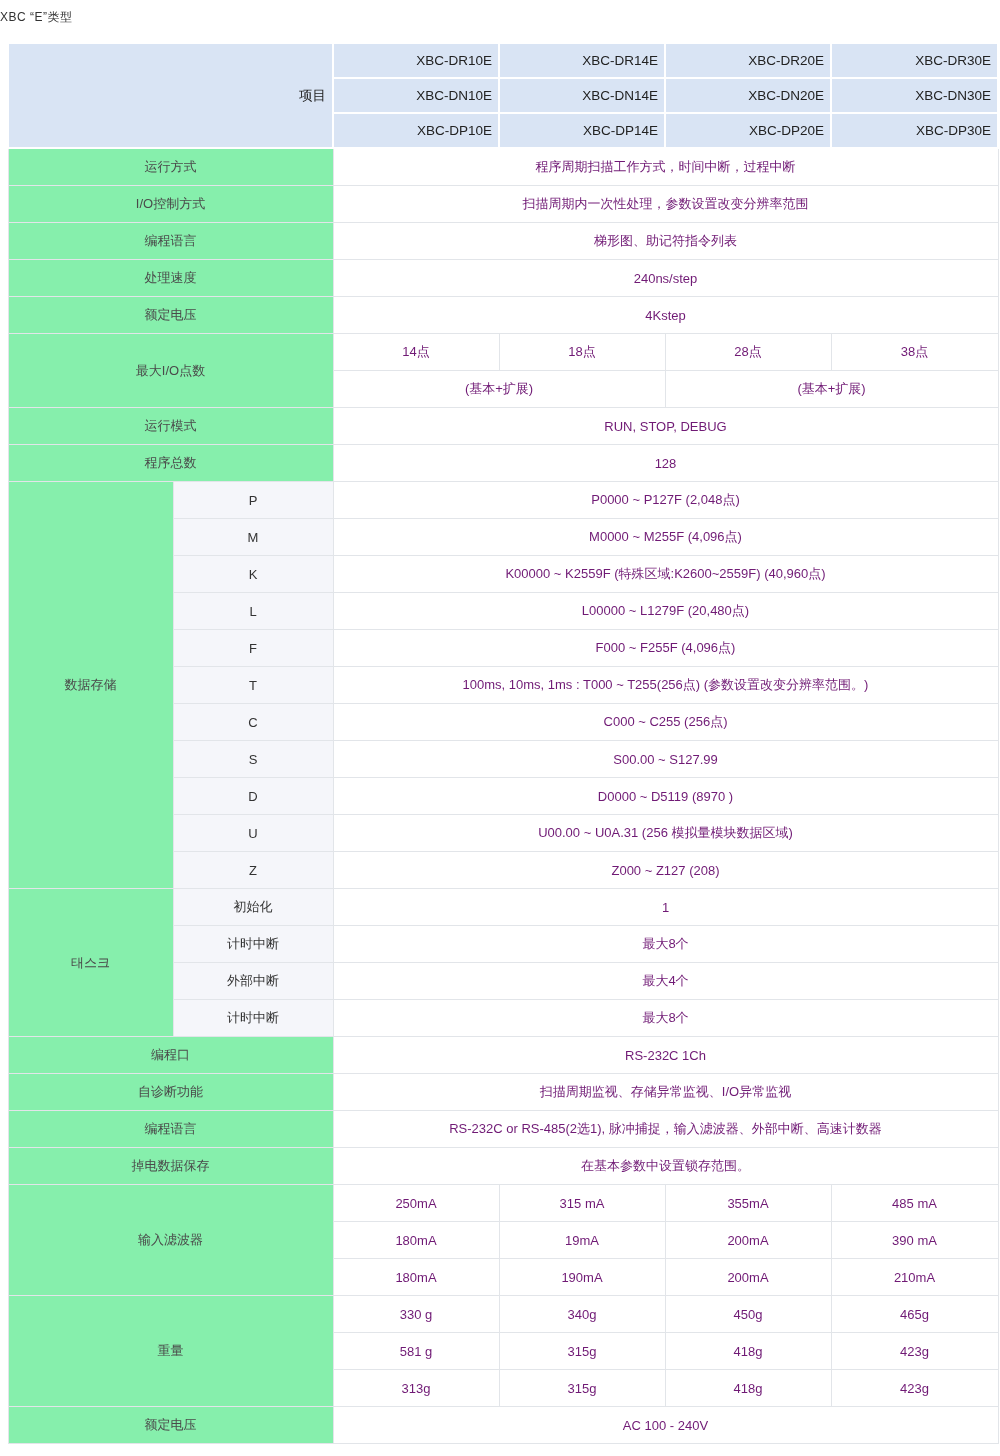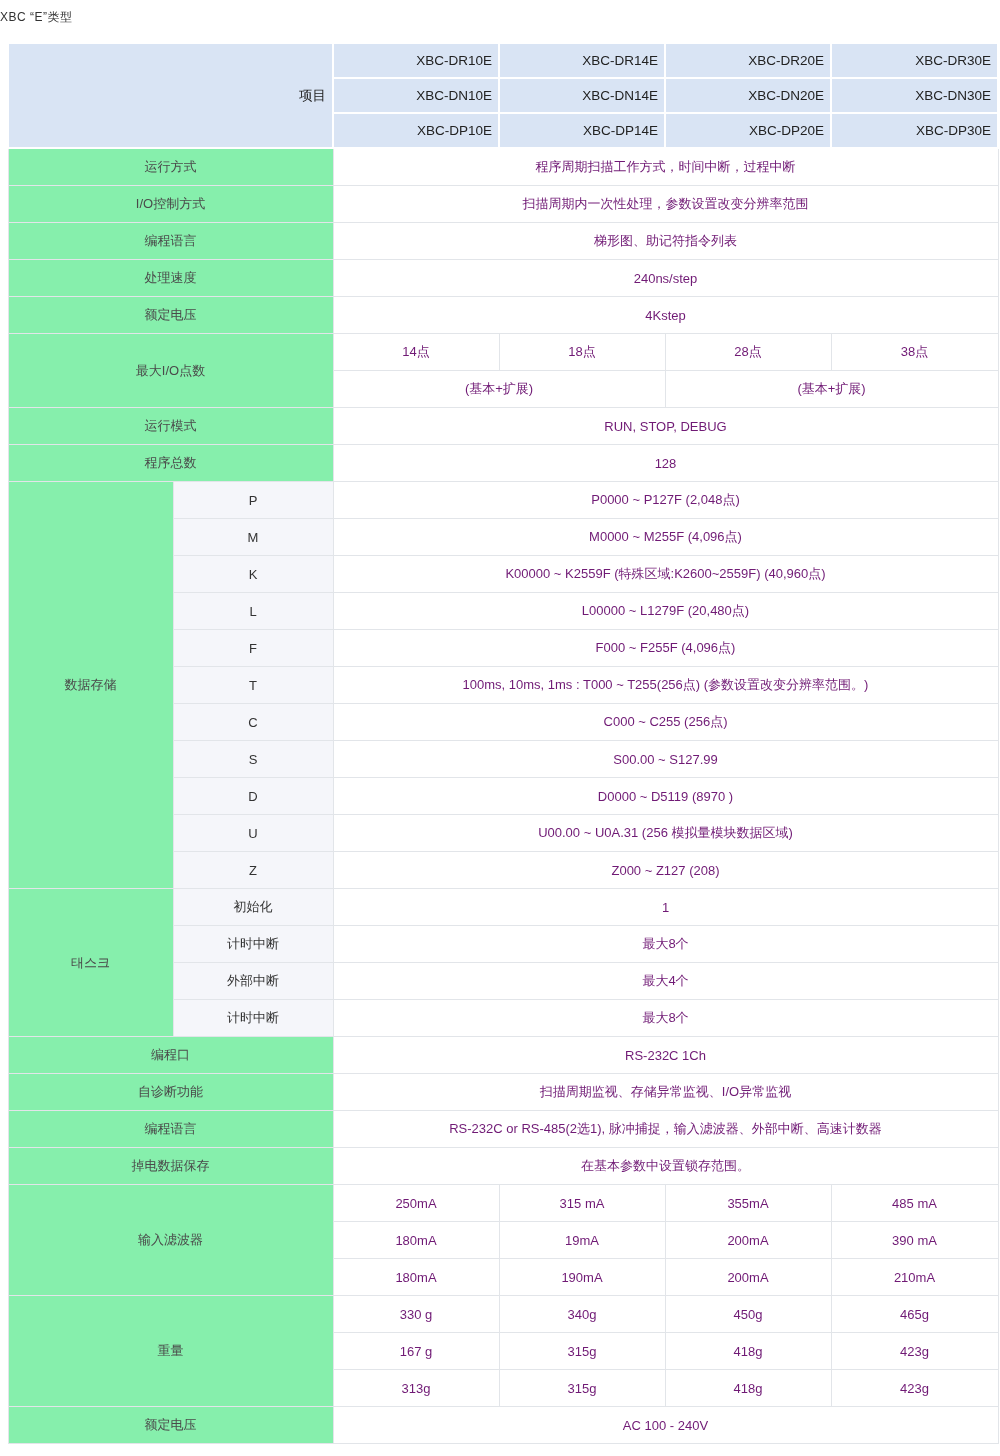--- a/index.html
+++ b/index.html
@@ -192,21 +192,21 @@
     </tr>
 
     <tr>
       <td class="lbl" colspan="2" rowspan="3">重量</td>
       <td class="val">330 g</td>
       <td class="val">340g</td>
       <td class="val">450g</td>
       <td class="val">465g</td>
     </tr>
     <tr>
-      <td class="val">167 g</td>
+      <td class="val">581 g</td>
       <td class="val">315g</td>
       <td class="val">418g</td>
       <td class="val">423g</td>
     </tr>
     <tr>
       <td class="val">313g</td>
       <td class="val">315g</td>
       <td class="val">418g</td>
       <td class="val">423g</td>
     </tr>

